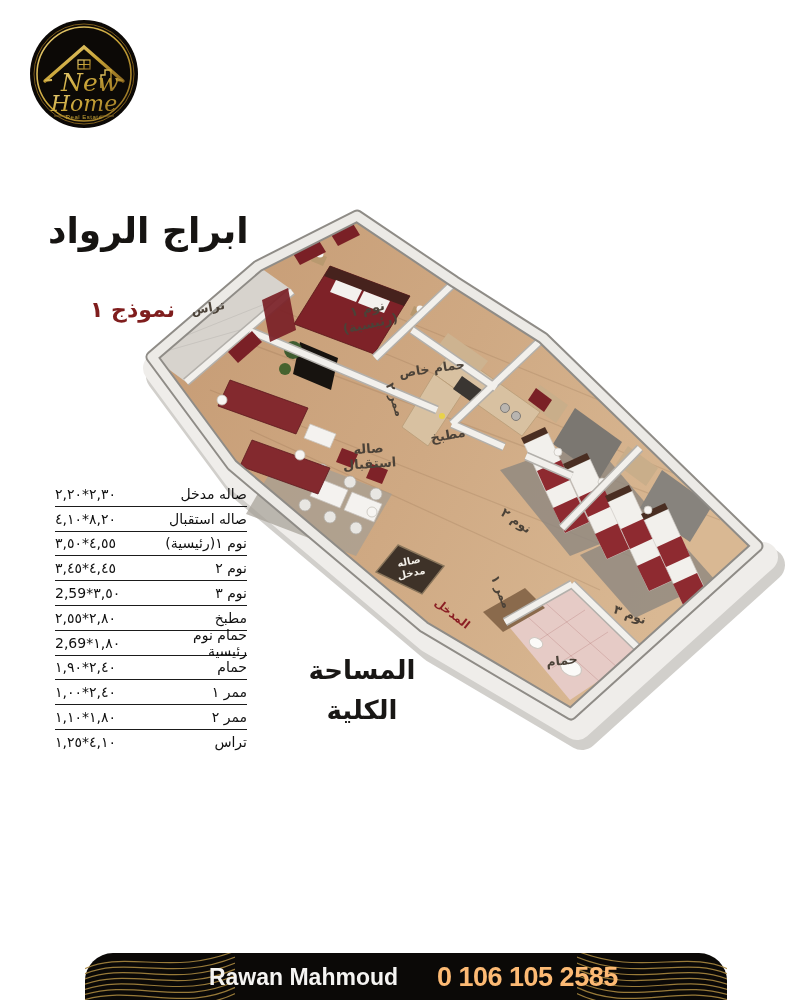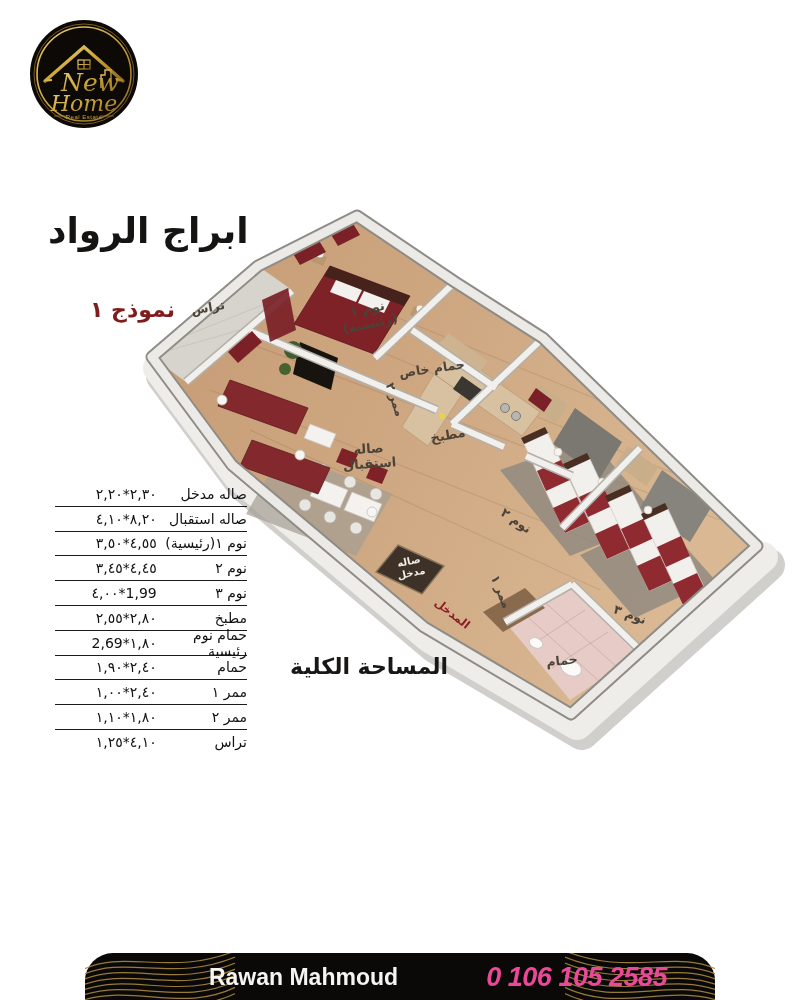--- a/index.html
+++ b/index.html
@@ -13,32 +13,32 @@
 
   
   .pl{position:absolute;transform:translate(-50%,-50%);white-space:pre-line;text-align:center;
       color:#4b4238;font-weight:600;line-height:1.15;pointer-events:none;}
 
   
   .spec{left:55px;top:482px;width:192px;direction:rtl;}
   .srow{display:flex;align-items:center;height:23.8px;border-bottom:1.6px solid #1b1b1b;}
   .srow.last{border-bottom:none;}
   .sname{width:47%;text-align:right;font-size:14px;color:#101010;}
-  .sdims{width:53%;direction:ltr;text-align:right;font-size:14px;color:#101010;}
-
-  
-  .total{left:276px;top:650px;width:172px;direction:rtl;color:#191715;
-         font-weight:800;font-size:22px;line-height:1.55;}
-
-  
-  .bar{left:85px;top:953px;width:630px;height:47px;background:#0b0907;border-radius:28px 28px 0 0;}
+  .sdims{width:53%;direction:ltr;text-align:left;font-size:14px;color:#101010;}
+
+  
+  .total{left:276px;top:650px;width:172px;direction:rtl;text-align:center;color:#191715;
+         font-weight:800;font-size:26px;line-height:1.55;}
+
+  
+  .bar{left:85px;top:953px;width:630px;height:47px;background:#0b0907;border-radius:28px 28px 0 0;padding-left:12px;}
   .bar .agent{position:absolute;left:116px;top:11px;width:205px;text-align:center;color:#f5f4f2;
               font-family:"Liberation Sans",sans-serif;font-size:23px;font-weight:700;}
-  .bar .phone{position:absolute;left:352px;top:9px;width:230px;text-align:right;color:#ec4899;
-              font-family:"Liberation Sans",sans-serif;font-size:27px;font-weight:700;letter-spacing:-.5px;font-style:italic;}
+  .bar .phone{position:absolute;left:352px;top:9px;width:230px;text-align:left;color:#fdba74;
+              font-family:"Liberation Sans",sans-serif;font-size:27px;font-weight:700;letter-spacing:-.5px;}
   .waves{position:absolute;top:0;height:47px;width:150px;}
   .waves.right{right:0;transform:scaleX(-1);}
   .waves.left{left:0;}
   svg{display:block;}
 </style>
 </head>
 <body>
 
 <div class="page">
 
@@ -251,21 +251,21 @@
     <div class="srow">
       <div class="sname">نوم ١(رئيسية)</div>
       <div class="sdims">٤,٥٥*٣,٥٠</div>
     </div>
     <div class="srow">
       <div class="sname">نوم ٢</div>
       <div class="sdims">٤,٤٥*٣,٤٥</div>
     </div>
     <div class="srow">
       <div class="sname">نوم ٣</div>
-      <div class="sdims">٤,٠٠*1,99</div>
+      <div class="sdims">2,59*٣,٥٠</div>
     </div>
     <div class="srow">
       <div class="sname">مطبخ</div>
       <div class="sdims">٢,٨٠*٢,٥٥</div>
     </div>
     <div class="srow">
       <div class="sname">حمام نوم رئيسية</div>
       <div class="sdims">2,69*١,٨٠</div>
     </div>
     <div class="srow">

